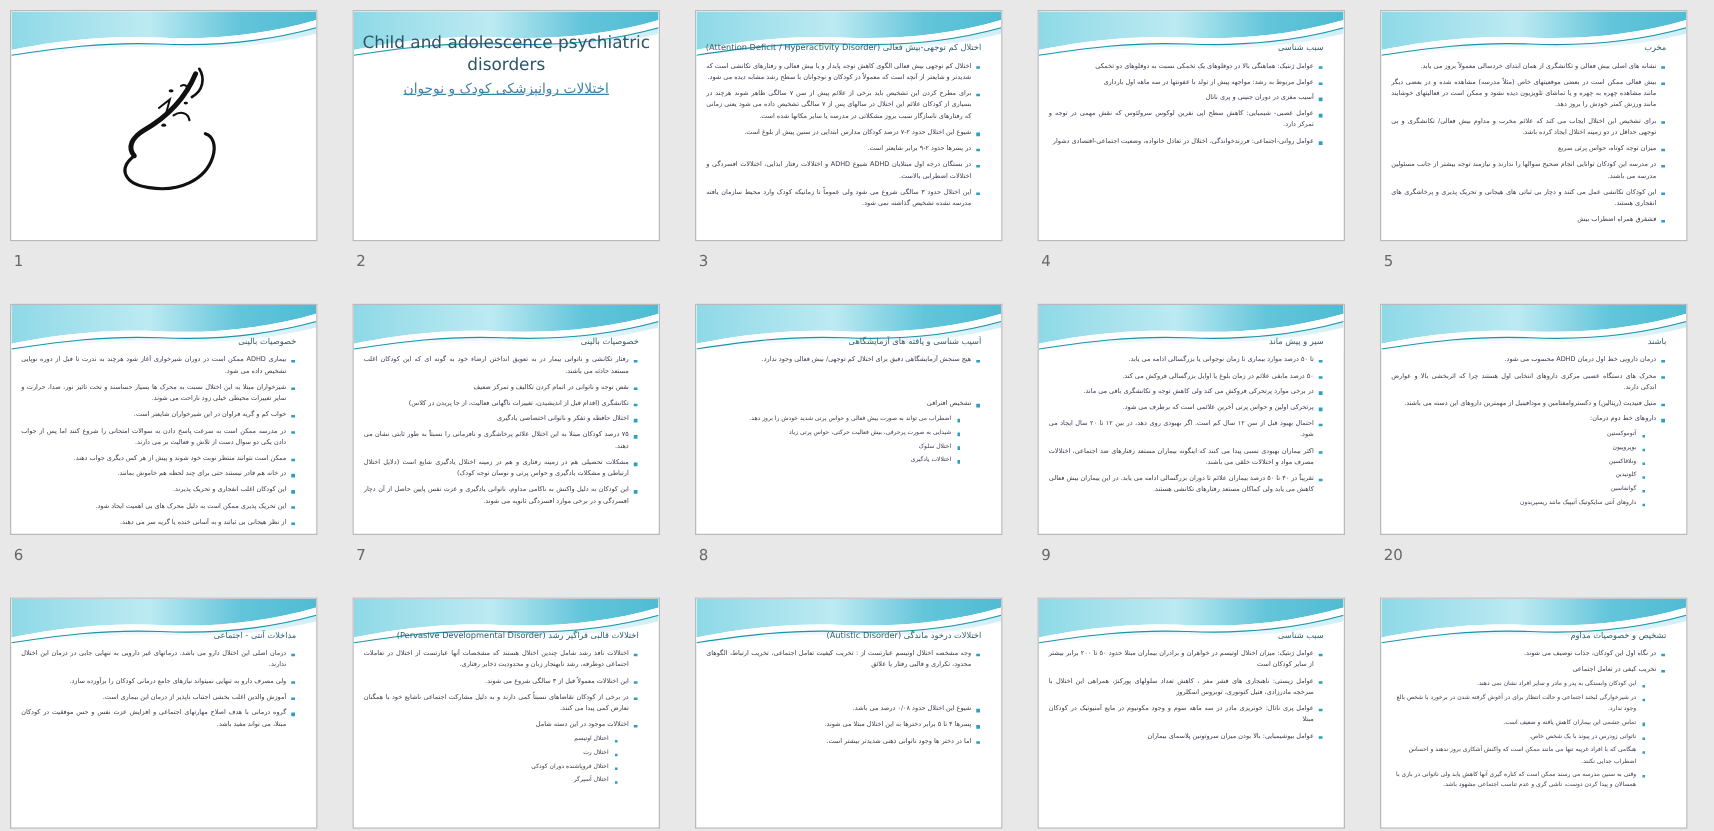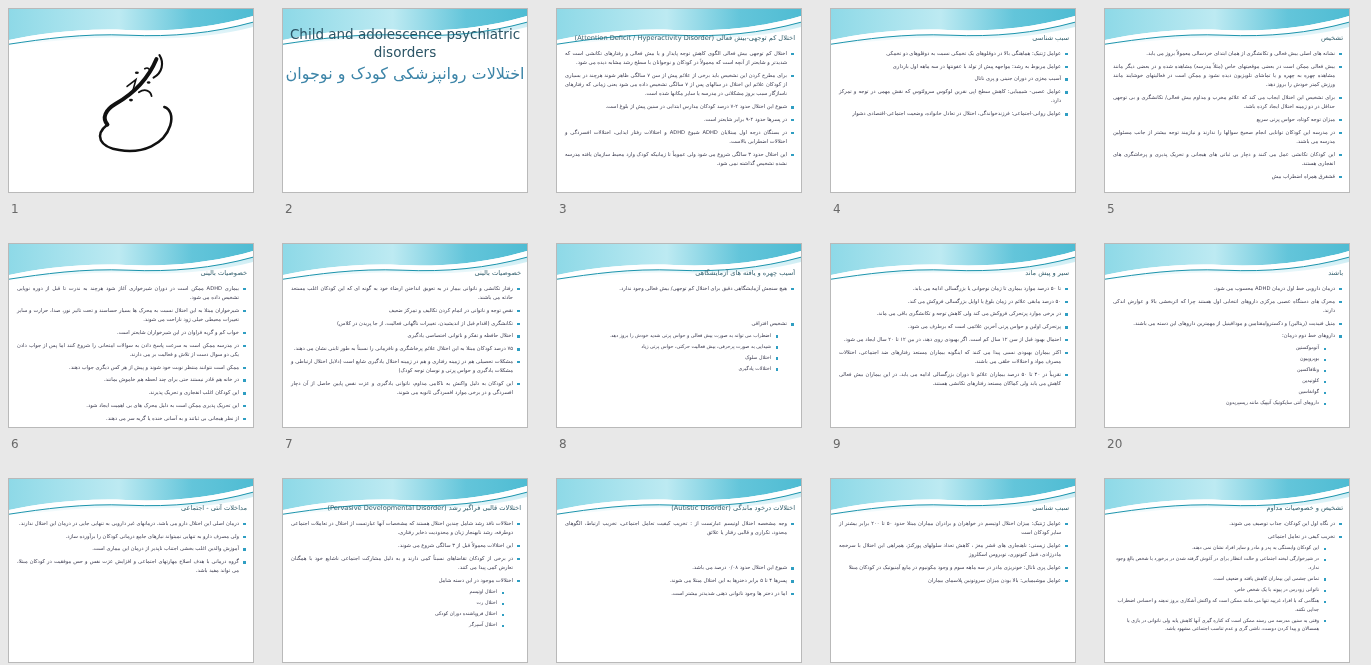--- a/index.html
+++ b/index.html
@@ -24,23 +24,23 @@
     margin-top:9px;padding-left:3px;height:16px;
     font-size:12px;color:#696969;line-height:14px;
   }
   svg.wave{position:absolute;top:0;left:0;width:100%;height:37px;display:block;}
   
   .callig-wrap{position:absolute;top:38px;left:0;width:100%;display:flex;justify-content:center;}
   svg.callig{width:98px;height:118px;}
   
   .title-wrap{position:absolute;top:16px;left:0;width:100%;text-align:center;}
   .title-en{font-size:13.5px;line-height:1.35;color:#2c5566;}
-  .title-fa{direction:rtl;font-size:16px;margin-top:3px;color:#3d85a8;}
+  .title-fa{direction:rtl;font-size:11px;margin-top:3px;color:#3d85a8;text-decoration:underline;}
   
-  .content-wrap{position:absolute;top:25px;left:0;right:0;bottom:2px;padding:0 6px 0 8px;direction:rtl;}
+  .content-wrap{position:absolute;top:25px;left:0;right:0;bottom:2px;padding:0 16px 0 8px;direction:rtl;}
   .slide-title{
     font-size:6.6px;color:#35606e;text-align:right;line-height:1.5;
     margin-bottom:5px;white-space:nowrap;overflow:hidden;
   }
   ul.bullets{list-style:none;margin:0;padding:0;}
   ul.bullets li{
     position:relative;font-size:5.2px;line-height:1.78;color:#3c3c50;
     text-align:justify;text-align-last:right;
     padding-right:8px;margin-bottom:3.5px;
   }
@@ -167,21 +167,21 @@
     <div class="num">4</div>
   </div>
 
   <div class="cell">
     <div class="thumb">
       <svg class="wave">
           <use href="#wave"></use>
         </svg>
 
       <div class="content-wrap">
-        <div class="slide-title">تشخیص</div>
+        <div class="slide-title">مخرب</div>
         <ul class="bullets">
             <li>نشانه های اصلی بیش فعالی و تکانشگری از همان ابتدای خردسالی معمولاً بروز می یابد.</li>
             <li>بیش فعالی ممکن است در بعضی موقعیتهای خاص (مثلاً مدرسه) مشاهده شده و در بعضی دیگر مانند مشاهده چهره به چهره و یا تماشای تلویزیون دیده نشود و ممکن است در فعالیتهای خوشایند مانند ورزش کمتر خودش را بروز دهد.</li>
             <li>برای تشخیص این اختلال ایجاب می کند که علائم مخرب و مداوم بیش فعالی/ تکانشگری و بی توجهی حداقل در دو زمینه اختلال ایجاد کرده باشد.</li>
             <li>میزان توجه کوتاه، حواس پرتی سریع</li>
             <li>در مدرسه این کودکان توانایی انجام صحیح سوالها را ندارند و نیازمند توجه بیشتر از جانب مسئولین مدرسه می باشند.</li>
             <li>این کودکان تکانشی عمل می کنند و دچار بی ثباتی های هیجانی و تحریک پذیری و پرخاشگری های انفجاری هستند.</li>
             <li>قشقرق همراه اضطراب بیش</li>
           </ul>
       </div>
@@ -235,21 +235,21 @@
     <div class="num">7</div>
   </div>
 
   <div class="cell">
     <div class="thumb">
       <svg class="wave">
           <use href="#wave"></use>
         </svg>
 
       <div class="content-wrap">
-        <div class="slide-title">آسیب چهره و یافته های آزمایشگاهی</div>
+        <div class="slide-title">آسیب شناسی و یافته های آزمایشگاهی</div>
         <ul class="bullets">
             <li>هیچ سنجش آزمایشگاهی دقیق برای اختلال کم توجهی/ بیش فعالی وجود ندارد.</li>
             <li class="gap">تشخیص افتراقی</li>
             <li class="lvl2">اضطراب می تواند به صورت بیش فعالی و حواس پرتی شدید خودش را بروز دهد.</li>
             <li class="lvl2">شیدایی به صورت پرحرفی، بیش فعالیت حرکتی، حواس پرتی زیاد</li>
             <li class="lvl2">اختلال سلوک</li>
             <li class="lvl2">اختلالات یادگیری</li>
           </ul>
       </div>
     </div>

